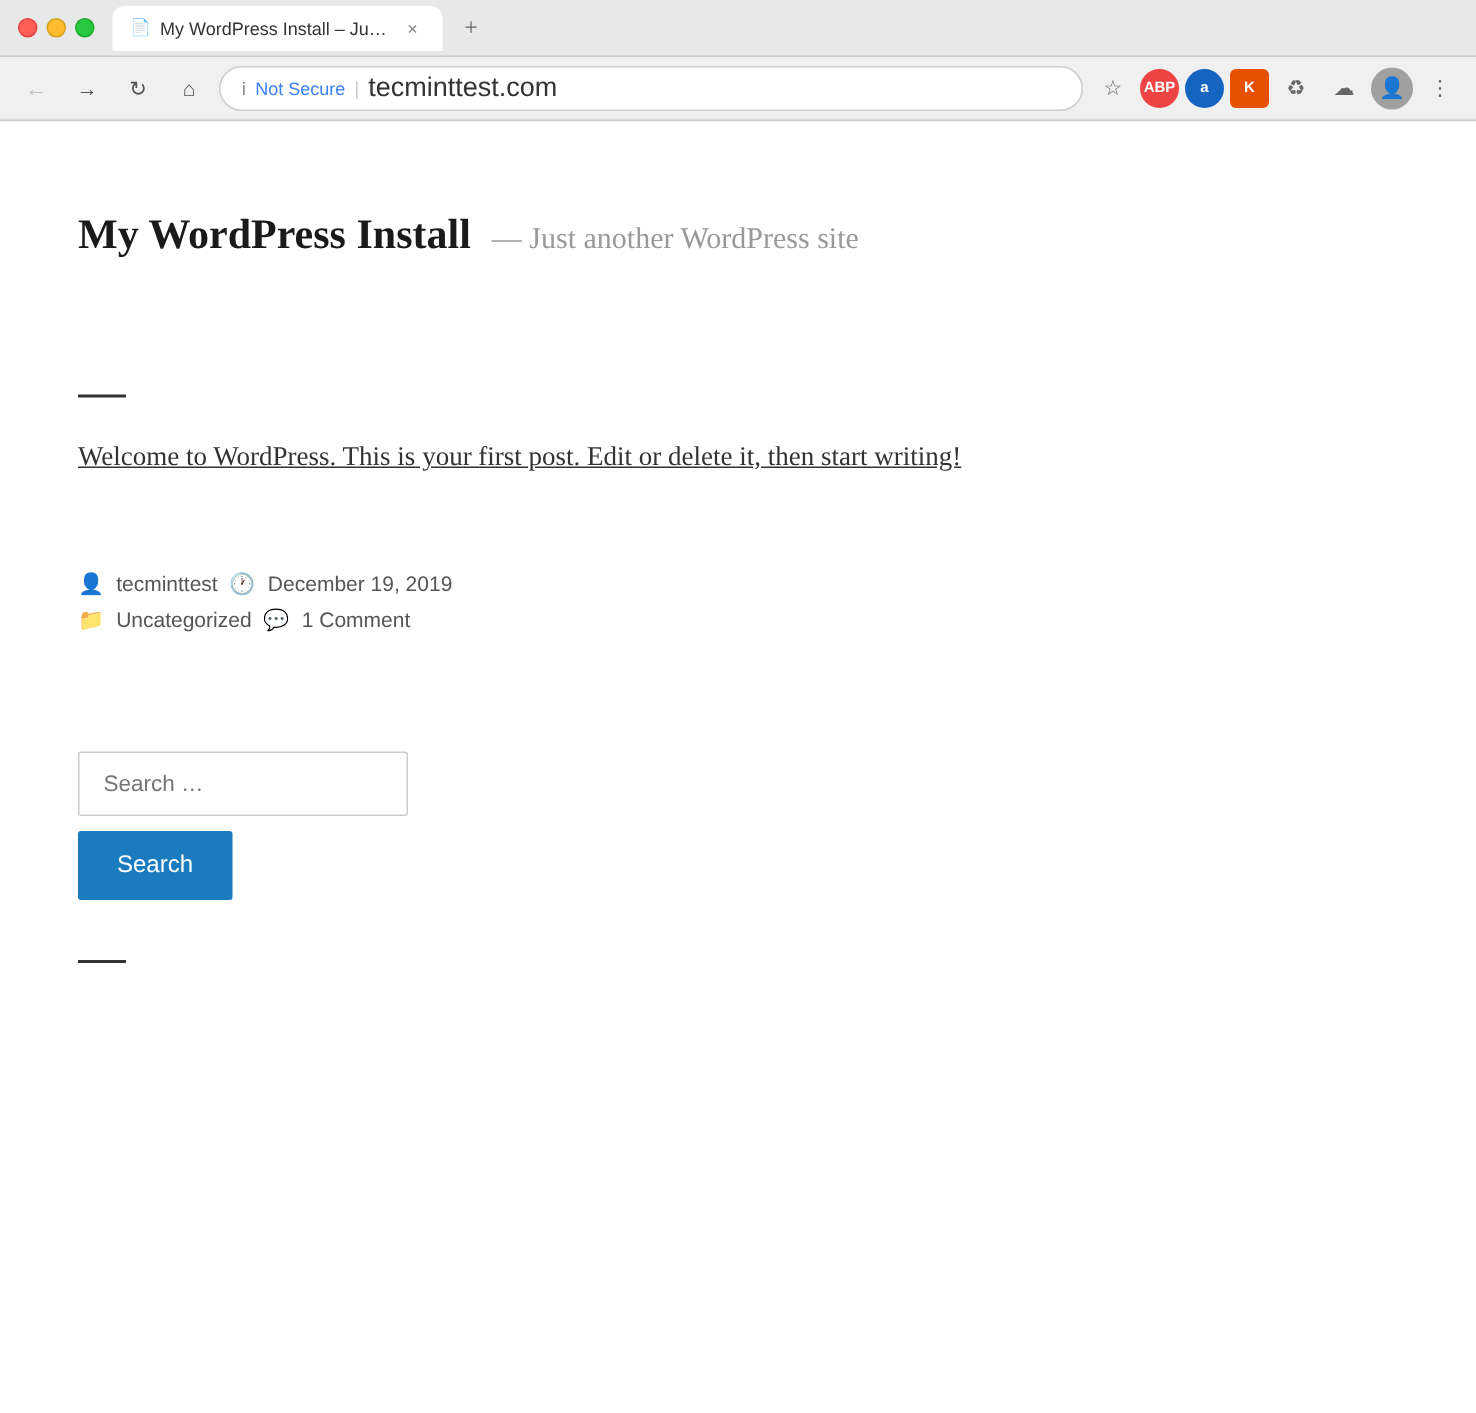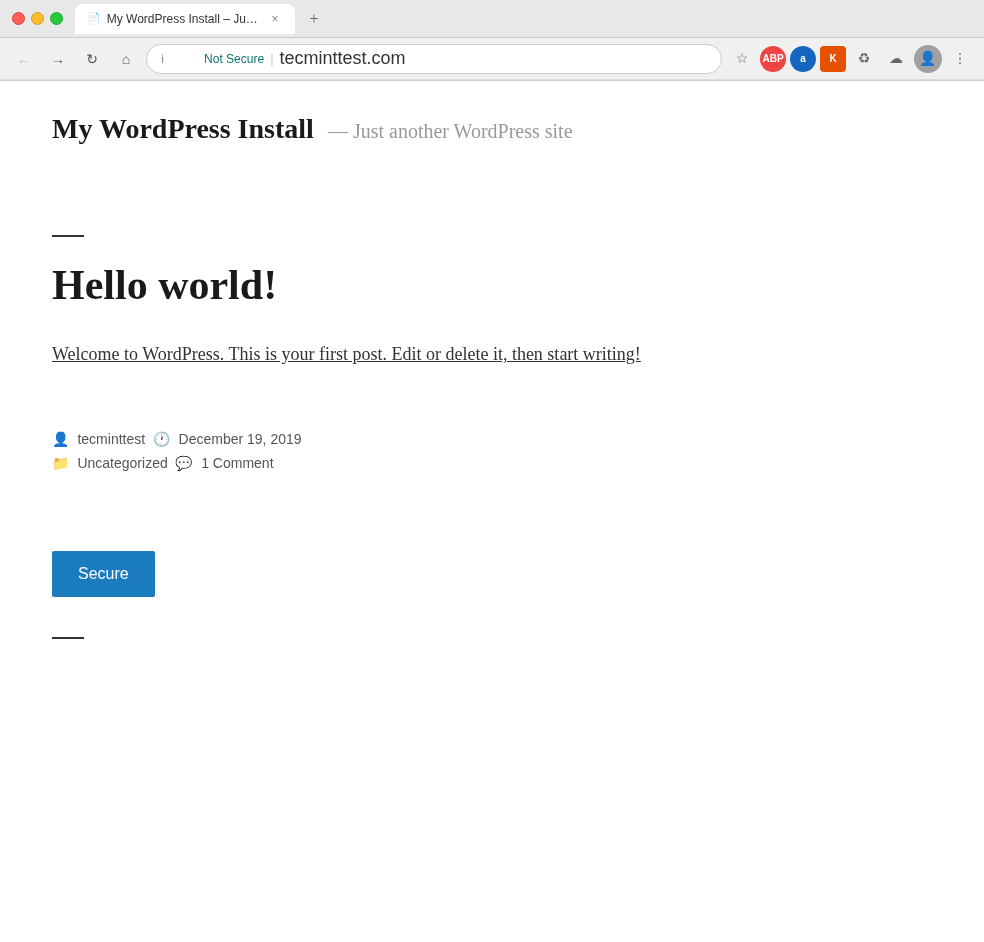--- a/index.html
+++ b/index.html
@@ -134,23 +134,22 @@
       gap: 6px;
       height: 30px;
     }
 
     .security-icon {
       color: #888;
       font-size: 12px;
     }
 
     .not-secure {
-      color: #0f766e;
+      color: #3b82f6;
       font-size: 12px;
-      margin-left: 34px;
     }
 
     .address-separator {
       color: #ccc;
     }
 
     .address-url {
       color: #333;
       font-size: 18px;
     }
@@ -239,20 +238,21 @@
 
     .page-inner {
       max-width: 960px;
       padding: 0 40px;
       margin: 0 auto;
     }
 
     
     .site-header {
       padding: 32px 0 30px;
+      margin-top: 28px;
     }
 
     .site-title {
       font-family: Georgia, serif;
       font-size: 28px;
       font-weight: bold;
       color: #1a1a1a;
       display: inline;
     }
 
@@ -436,39 +436,41 @@
     <div class="site-header">
       <span class="site-title">My WordPress Install</span>
       <span class="site-tagline">
         <span>—</span>
         <span>Just another WordPress site</span>
       </span>
     </div>
 
     <div class="post">
       <div class="post-separator"></div>
-      <h1 class="post-title">Hello world!</h1>
       <p class="post-content">Welcome to WordPress. This is your first post. Edit or delete it, then start writing!</p>
 
       <div class="post-meta">
         <div class="meta-row">
           <span class="meta-icon">👤</span>
           <span>tecminttest</span>
           <span class="meta-icon">🕐</span>
           <span>December 19, 2019</span>
         </div>
         <div class="meta-row">
           <span class="meta-icon">📁</span>
           <span>Uncategorized</span>
           <span class="meta-icon">💬</span>
           <span>1 Comment</span>
         </div>
       </div>
     </div>
 
     <div class="search-widget">
-      <button class="search-button">Secure</button>
+      <div class="search-input-wrap">
+        <input class="search-input" type="text" placeholder="Search …" style="">
+      </div>
+      <button class="search-button">Search</button>
     </div>
 
     <div class="bottom-separator"></div>
 
   </div>
 </div>
 
 </body></html>

